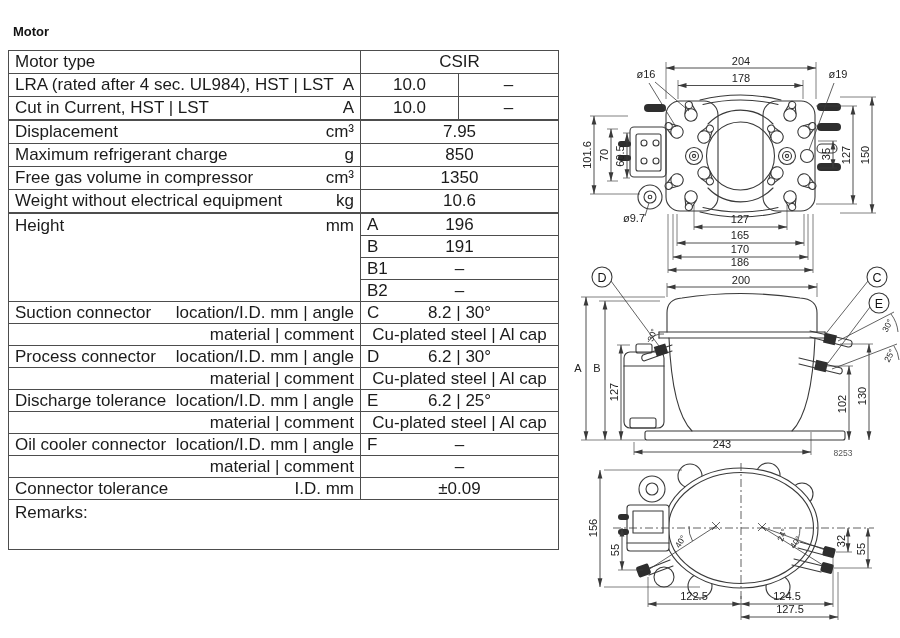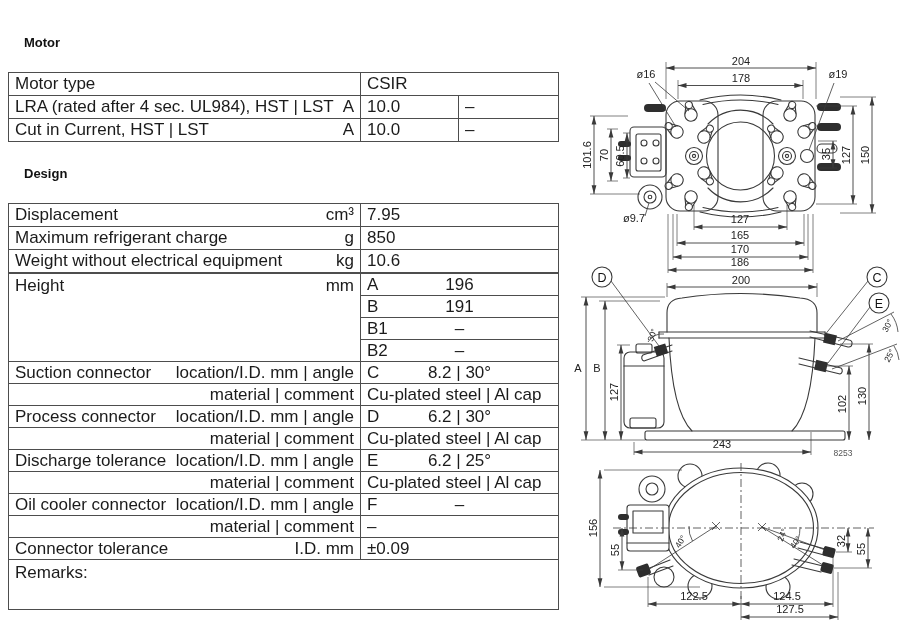--- a/index.html
+++ b/index.html
@@ -1,26 +1,26 @@
 <!DOCTYPE html>
 <html><head>
 <meta charset="utf-8">
 <style>
   html,body{margin:0;padding:0;background:#fff}
   .page{position:relative;width:900px;height:638px;background:#fff;overflow:hidden;
         font-family:"Liberation Sans",sans-serif;color:#1b1b1b}
   .tables{position:absolute;left:8px;top:0;width:552px}
-  .sh{font-size:13px;font-weight:bold;color:#111;margin:15px;padding:20px 0 7px 1px}
+  .sh{font-size:13px;font-weight:bold;color:#111;margin:4px;padding:20px 0 7px 1px}
   .sh.d1{padding-top:9px}
   .sh.d2{padding-top:8px}
   table{border-collapse:collapse;width:550px;table-layout:fixed}
   td{border:1.4px solid #4d4d4d;font-size:17px;color:#1b1b1b;padding:0 6px;height:22px;
      overflow:hidden;white-space:nowrap}
   .dims td{height:21px}
-  td.cv{text-align:left}
+  td.cv{text-align:center}
   td.lab .in{display:flex;justify-content:space-between;align-items:flex-end}
   td.htop{vertical-align:top}
   td.htop .in{padding-top:2px}
   td.kv{position:relative;text-align:center}
   td.kv .k{position:absolute;left:6px;top:50%;transform:translateY(-50%)}
   td.rem{vertical-align:top;height:46px;padding-top:3px}
   svg{position:absolute;left:560px;top:0}
   .s{stroke:#3a3a3a;stroke-width:1.1;fill:none;stroke-linecap:round;stroke-linejoin:round}
   .sf{stroke:#3a3a3a;stroke-width:1.1;fill:#fff}
   .blk{fill:#2e2e2e;stroke:none}
@@ -68,21 +68,20 @@
                 <span>Cut in Current, HST | LST</span>
                 <span>A</span>
               </div>
             </td>
         <td class="cv">10.0</td>
         <td class="cv">–</td>
       </tr>
     </tbody>
       </table>
 
-    <div class="sh d1">Design</div>
     <table>
       <colgroup>
           <col style="width:352px">
           <col style="width:198px">
         </colgroup>
       <tbody>
           <tr>
         <td class="lab">
               <div class="in">
                 <span>Displacement</span>
@@ -92,20 +91,29 @@
         <td class="cv">7.95</td>
       </tr>
       <tr>
         <td class="lab">
               <div class="in">
                 <span>Maximum refrigerant charge</span>
                 <span>g</span>
               </div>
             </td>
         <td class="cv">850</td>
+      </tr>
+      <tr>
+        <td class="lab">
+              <div class="in">
+                <span>Free gas volume in compressor</span>
+                <span>cm³</span>
+              </div>
+            </td>
+        <td class="cv">1350</td>
       </tr>
       <tr>
         <td class="lab">
               <div class="in">
                 <span>Weight without electrical equipment</span>
                 <span>kg</span>
               </div>
             </td>
         <td class="cv">10.6</td>
       </tr>

